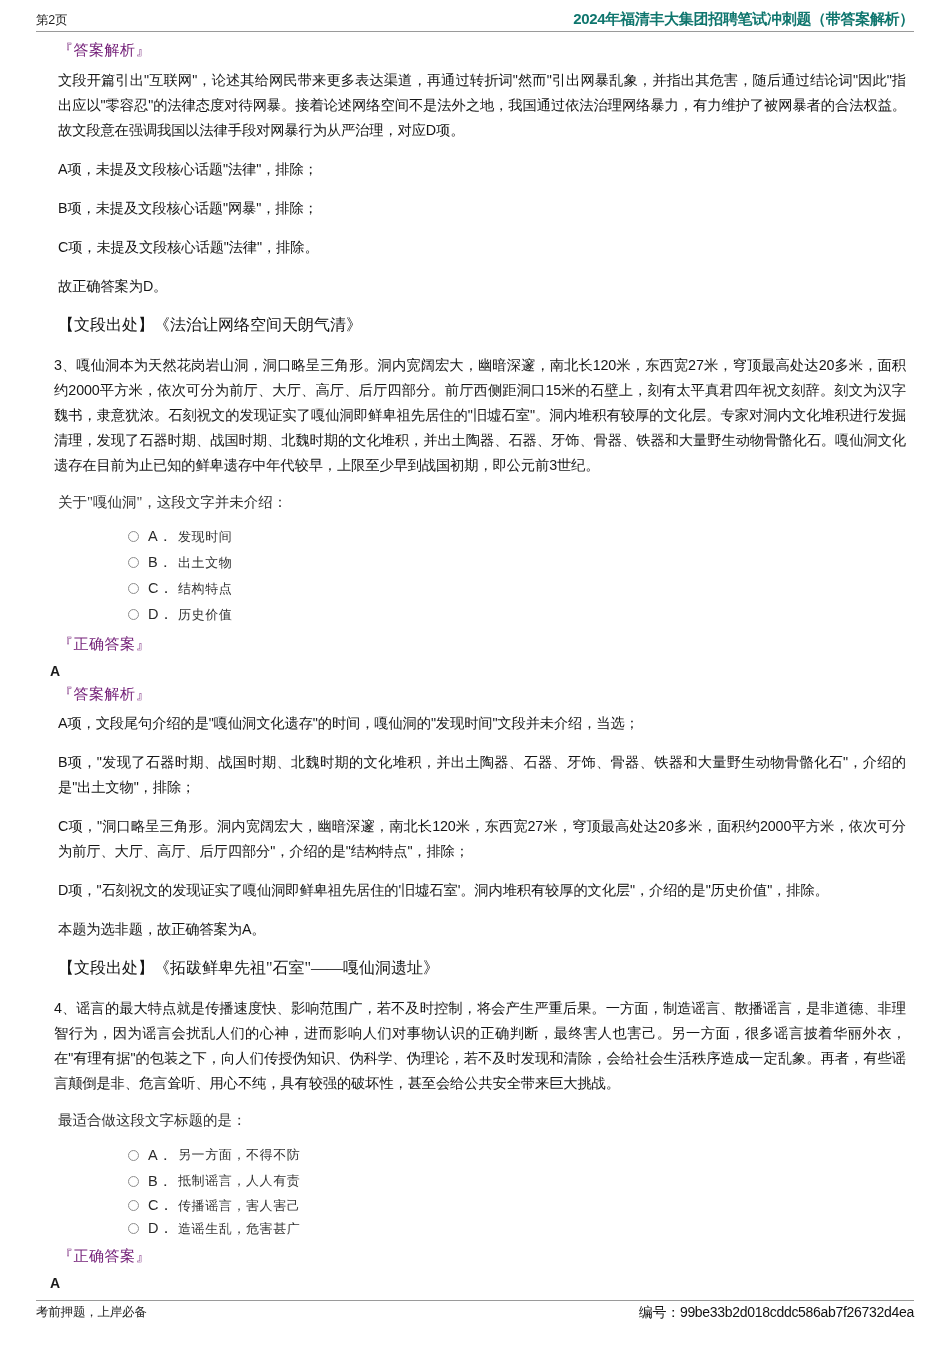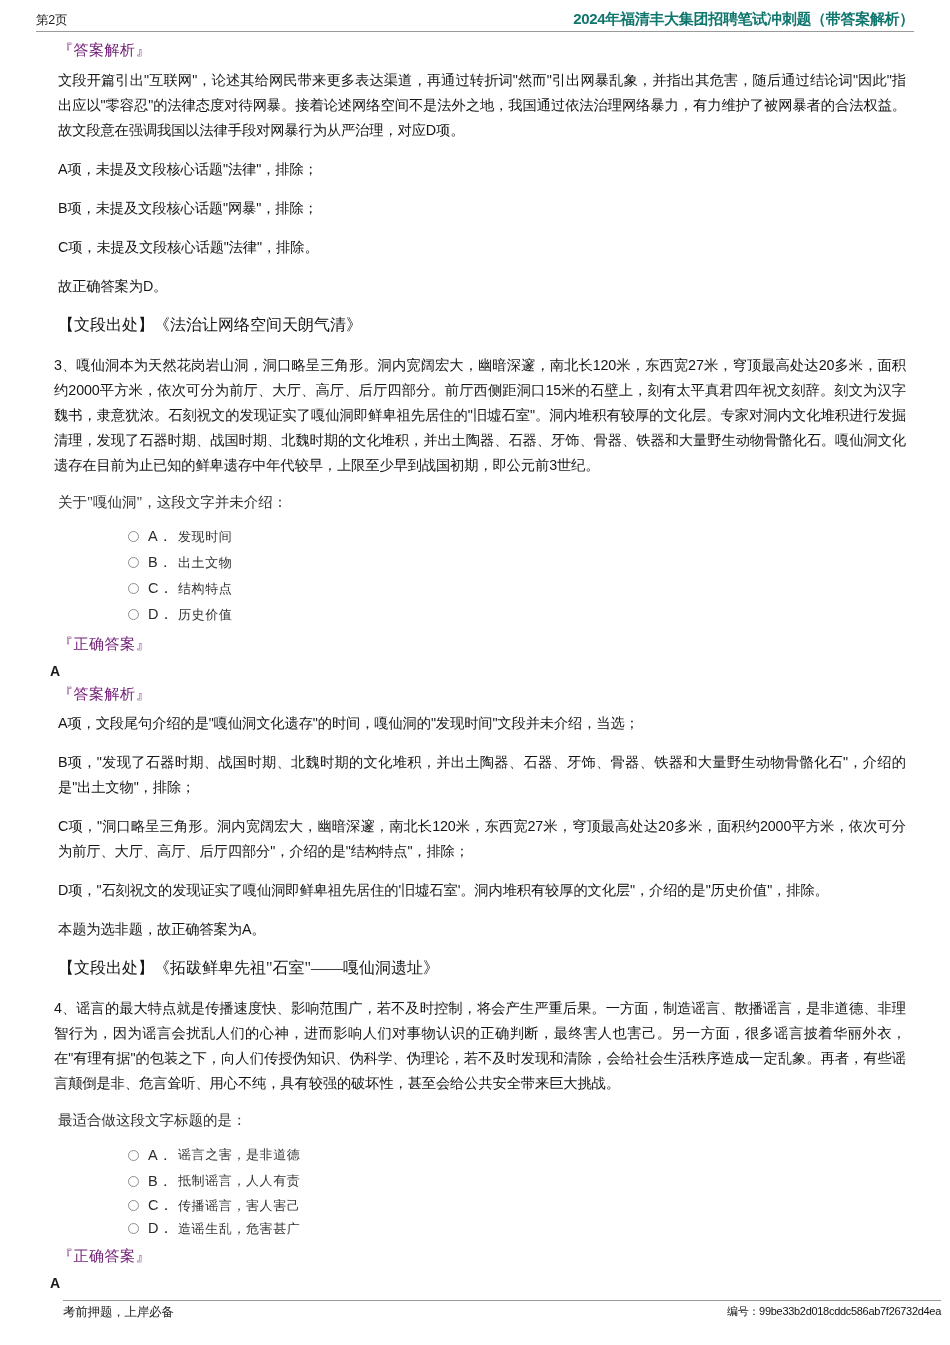--- a/index.html
+++ b/index.html
@@ -58,30 +58,29 @@
     left: 36px;
     top: 1300px;
     width: 878px;
     height: 24px;
     border-top: 1px solid #9a9a9a;
     display: flex;
     align-items: flex-start;
     justify-content: space-between;
     padding-top: 3px;
     box-sizing: border-box;
-    margin-left: 27px;
   }
   .ftr-left {
     font-size: 12.5px;
     font-family: "Liberation Sans", "DejaVu Sans", sans-serif;
     color: #1c1c1c;
     letter-spacing: -0.2px;
   }
   .ftr-right {
-    font-size: 11px;
+    font-size: 14px;
     font-family: "Liberation Sans", "DejaVu Sans", sans-serif;
     color: #111111;
     letter-spacing: -0.3px;
     white-space: nowrap;
   }
 
   
   .content {
     position: absolute;
     left: 36px;
@@ -252,21 +251,21 @@
     <p class="source">【文段出处】《拓跋鲜卑先祖"石室"——嘎仙洞遗址》</p>
 
     <p class="stem">4、谣言的最大特点就是传播速度快、影响范围广，若不及时控制，将会产生严重后果。一方面，制造谣言、散播谣言，是非道德、非理智行为，因为谣言会扰乱人们的心神，进而影响人们对事物认识的正确判断，最终害人也害己。另一方面，很多谣言披着华丽外衣，在"有理有据"的包装之下，向人们传授伪知识、伪科学、伪理论，若不及时发现和清除，会给社会生活秩序造成一定乱象。再者，有些谣言颠倒是非、危言耸听、用心不纯，具有较强的破坏性，甚至会给公共安全带来巨大挑战。</p>
 
     <p class="prompt">最适合做这段文字标题的是：</p>
 
     <div class="options">
       <div class="option-row">
         <span class="radio"></span>
         <span class="opt-letter">A．</span>
-        <span class="opt-text">谣言之害，是非道德</span>
+        <span class="opt-text">另一方面，不得不防</span>
       </div>
       <div class="option-row">
         <span class="radio"></span>
         <span class="opt-letter">B．</span>
         <span class="opt-text">抵制谣言，人人有责</span>
       </div>
       <div class="option-row compact">
         <span class="radio"></span>
         <span class="opt-letter">C．</span>
         <span class="opt-text">传播谣言，害人害己</span>

